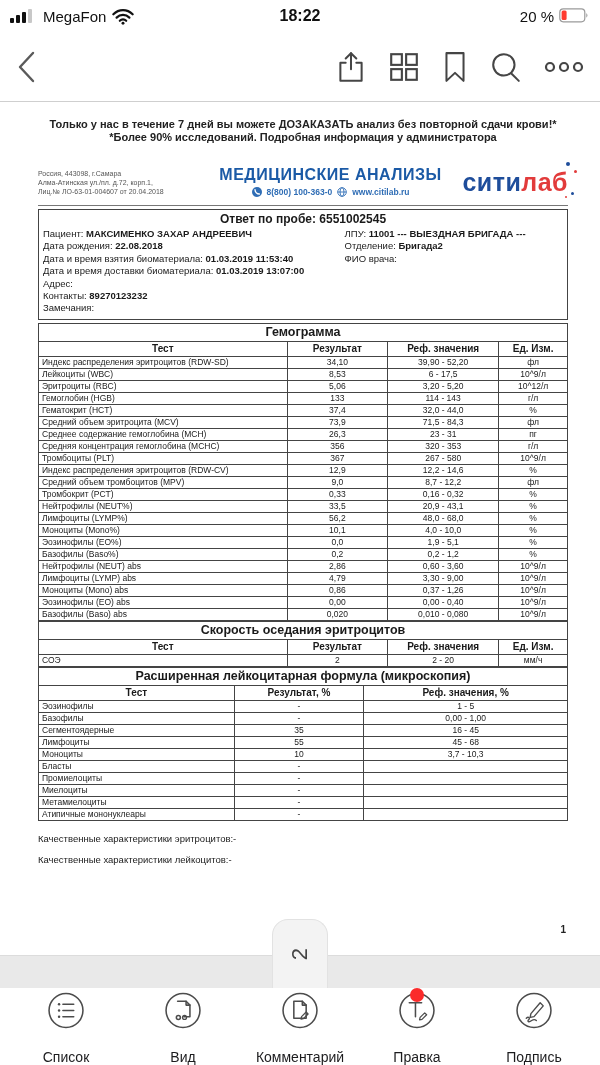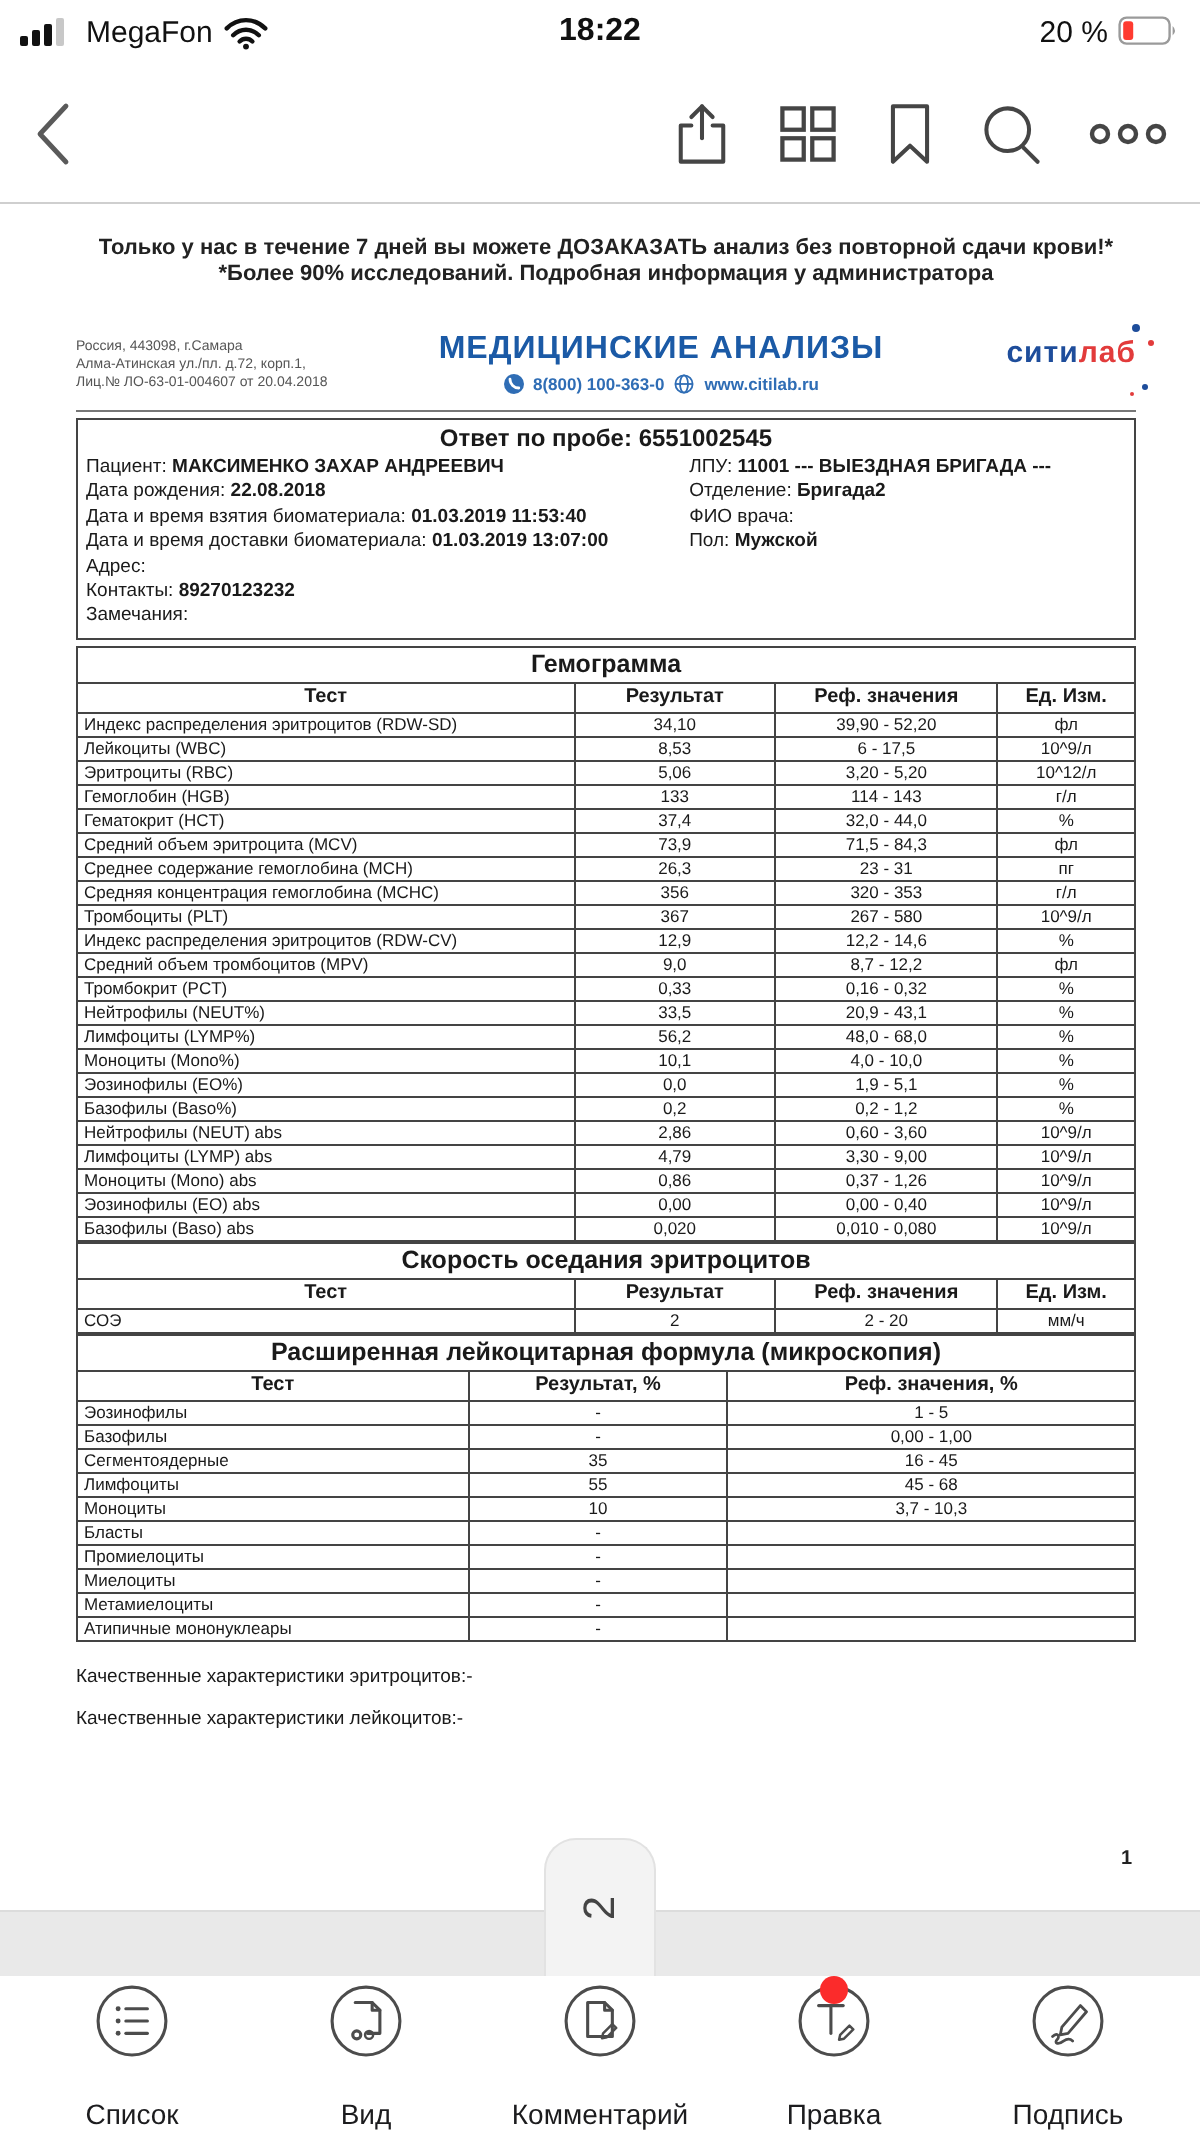--- a/index.html
+++ b/index.html
@@ -25,21 +25,21 @@
   .page { position:absolute; top:0; left:0; width:600px; height:853px; background:#fff; padding:16px 32px 0 38px; color:#1a1a1a; }
 
   .promo { text-align:center; font-size:11px; font-weight:bold; line-height:13px; color:#222; }
 
   .clinic { display:flex; margin-top:22px; align-items:flex-start; }
   .clinic-address { width:165px; font-size:7px; line-height:9px; color:#555; padding-top:3px; }
   .clinic-center { flex:1; text-align:center; }
   .clinic-title { font-size:16px; font-weight:bold; color:#1b5aa6; letter-spacing:0.5px; }
   .clinic-contacts { margin-top:3px; font-size:8.5px; font-weight:bold; color:#2f6db5; display:flex; justify-content:center; align-items:center; gap:5px; }
   .clinic-logo { width:110px; position:relative; text-align:right; padding-top:2px; }
-  .logo-text { font-size:15px; font-weight:800; letter-spacing:0.5px; }
+  .logo-text { font-size:25px; font-weight:800; letter-spacing:0.5px; }
   .logo-city { color:#1e4d9b; } .logo-lab { color:#e23b3b; }
   .logo-dot { position:absolute; border-radius:50%; }
   .d1 { width:4px; height:4px; background:#1e4d9b; right:-2px; top:-4px; }
   .d2 { width:3px; height:3px; background:#e23b3b; right:-9px; top:4px; }
   .d3 { width:3px; height:3px; background:#1e4d9b; right:-6px; top:26px; }
   .d4 { width:2px; height:2px; background:#e23b3b; right:1px; top:30px; }
 
   .rule { border:none; border-top:1px solid #777; margin-top:8px; }
 
   .info-box { border:1px solid #444; margin-top:3px; padding:1px 4px 4px 4px; }
@@ -192,21 +192,20 @@
               <div><span>Дата и время взятия биоматериала:</span><b> 01.03.2019 11:53:40</b></div>
               <div><span>Дата и время доставки биоматериала:</span><b> 01.03.2019 13:07:00</b></div>
               <div><span>Адрес:</span><b></b></div>
               <div><span>Контакты:</span><b> 89270123232</b></div>
               <div><span>Замечания:</span><b></b></div>
             </div>
           <div class="info-right">
               <div><span>ЛПУ:</span><b> 11001 --- ВЫЕЗДНАЯ БРИГАДА ---</b></div>
               <div><span>Отделение:</span><b> Бригада2</b></div>
               <div><span>ФИО врача:</span><b></b></div>
-              <div><span>Пол:</span><b> Мужской</b></div>
             </div>
         </div>
       </div>
 
       <table class="rpt" style="margin-top:3px">
         <colgroup>
             <col style="width:47%">
             <col style="width:19%">
             <col style="width:21%">
             <col style="width:13%">

